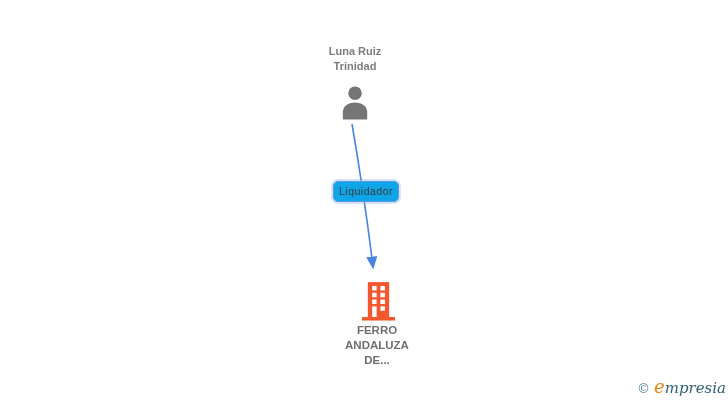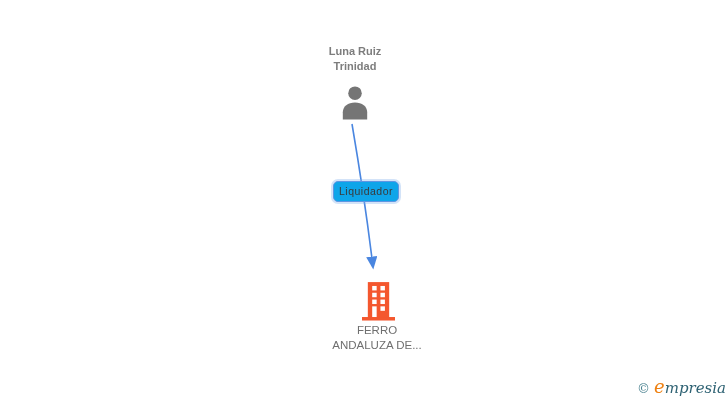--- a/index.html
+++ b/index.html
@@ -64,21 +64,21 @@
     left: 362px;
     top: 282px;
     width: 33px;
     height: 39px;
   }
   .company-name {
     left: 332px;
     top: 323px;
     width: 90px;
     font-size: 11.5px;
-    font-weight: 400;
+    font-weight: 700;
     line-height: 15px;
     color: #6f6f6f;
   }
   .node {
     cursor: pointer;
   }
   .watermark {
     position: absolute;
     right: 2px;
     bottom: 2px;

